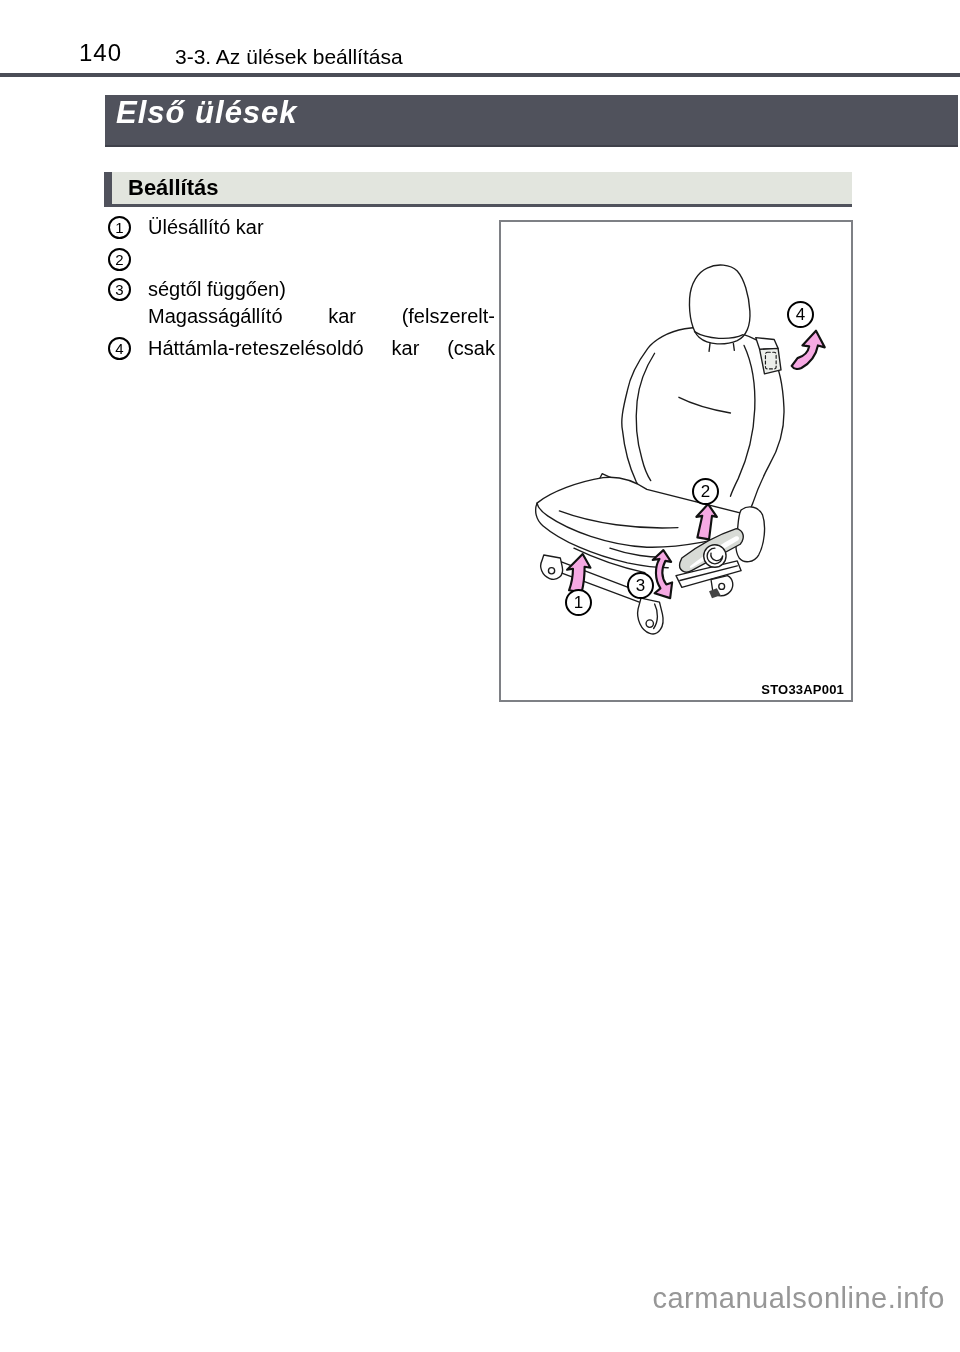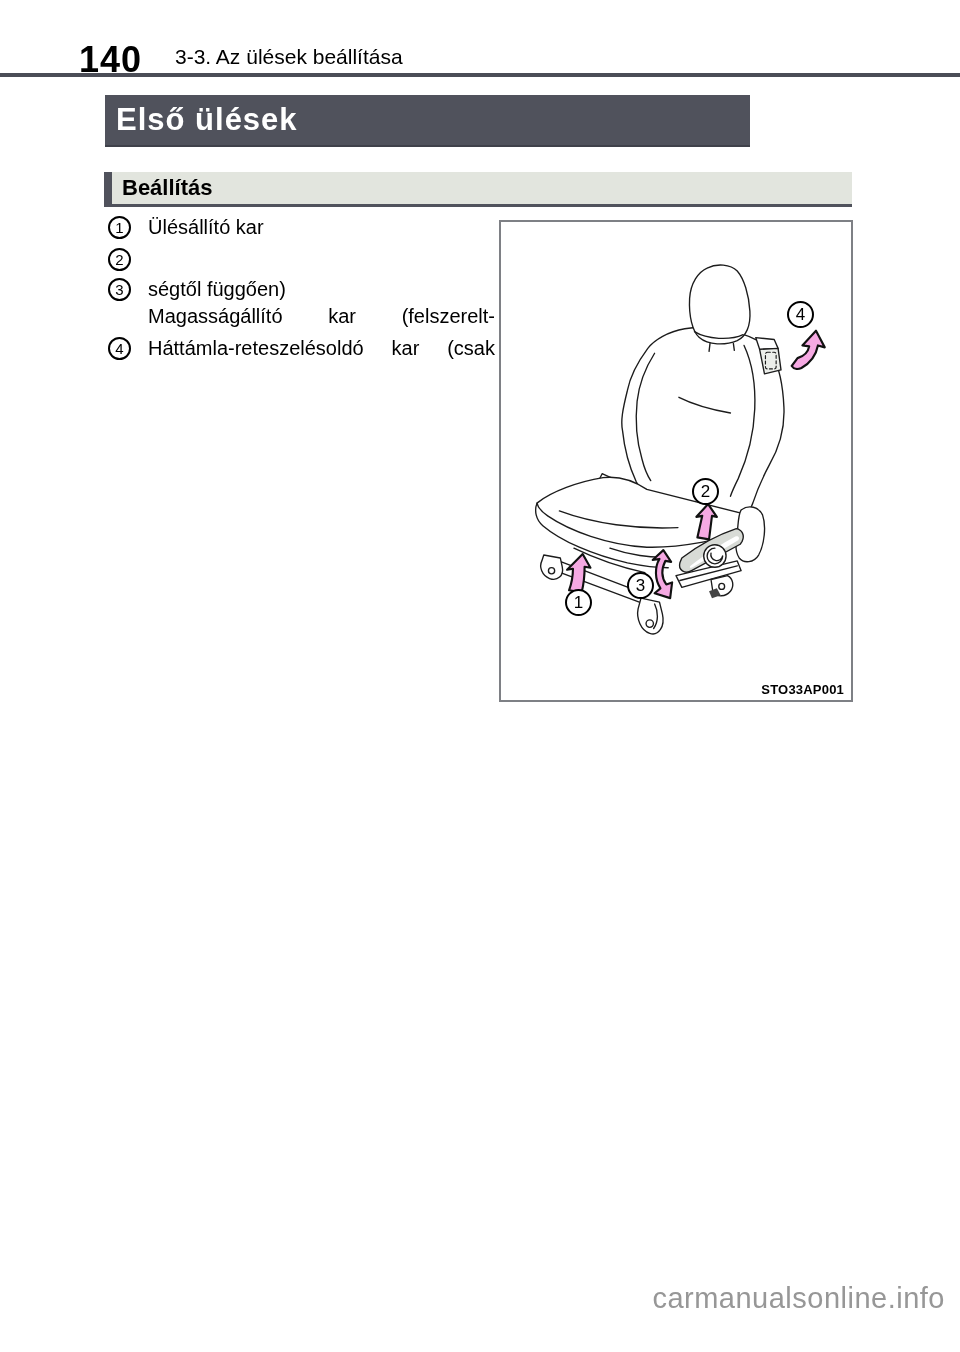--- a/index.html
+++ b/index.html
@@ -4,49 +4,49 @@
 <style>
   html,body { margin:0; padding:0; background:#fff; }
   #page {
     position:relative; width:960px; height:1352px; background:#ffffff;
     font-family:"Liberation Sans", sans-serif; color:#000; overflow:hidden;
   }
 
   
   .page-number {
     position:absolute; left:79px; top:39px;
-    font-size:36px; font-weight:bold; letter-spacing:1px;
+    font-size:24px; font-weight:normal; letter-spacing:1px;
   }
   .section-header {
     position:absolute; left:175px; top:45px;
     font-size:21px;
   }
   .top-rule {
     position:absolute; left:0; top:73px; width:960px; height:4px;
     background:#4b4d57;
   }
 
   
   .title-bar {
-    position:absolute; left:105px; top:95px; width:645px; height:52px;
+    position:absolute; left:105px; top:95px; width:853px; height:52px;
     background:#50525c; border-bottom:2px solid #3f414a;
-    display:flex; align-items:center; box-sizing:border-box;
+    display:flex; box-sizing:border-box;font-style:italic;
   }
   .title-bar .title-text {
     color:#fff; font-size:31px; font-weight:bold; padding-left:11px; letter-spacing:1px;
   }
 
   
   .subsection-bar {
     position:absolute; left:104px; top:172px; width:748px; height:35px;
     background:#e2e5de; border-left:8px solid #50525c; border-bottom:3px solid #50525c;
     box-sizing:border-box; display:flex; align-items:center;
   }
   .subsection-bar .subsection-text {
-    font-size:22px; font-weight:bold; padding-left:10px;
+    font-size:22px; font-weight:bold; padding-left:16px;
   }
 
   
   .adjust-list { position:absolute; left:108px; top:214px; width:392px; }
   .list-item { display:flex; margin-bottom:5px; }
   .circle-num {
     flex:0 0 auto; width:23px; height:23px; box-sizing:border-box;
     border:2px solid #000; border-radius:50%;
     font-size:15px; line-height:19px; text-align:center; margin-top:2px;
   }

